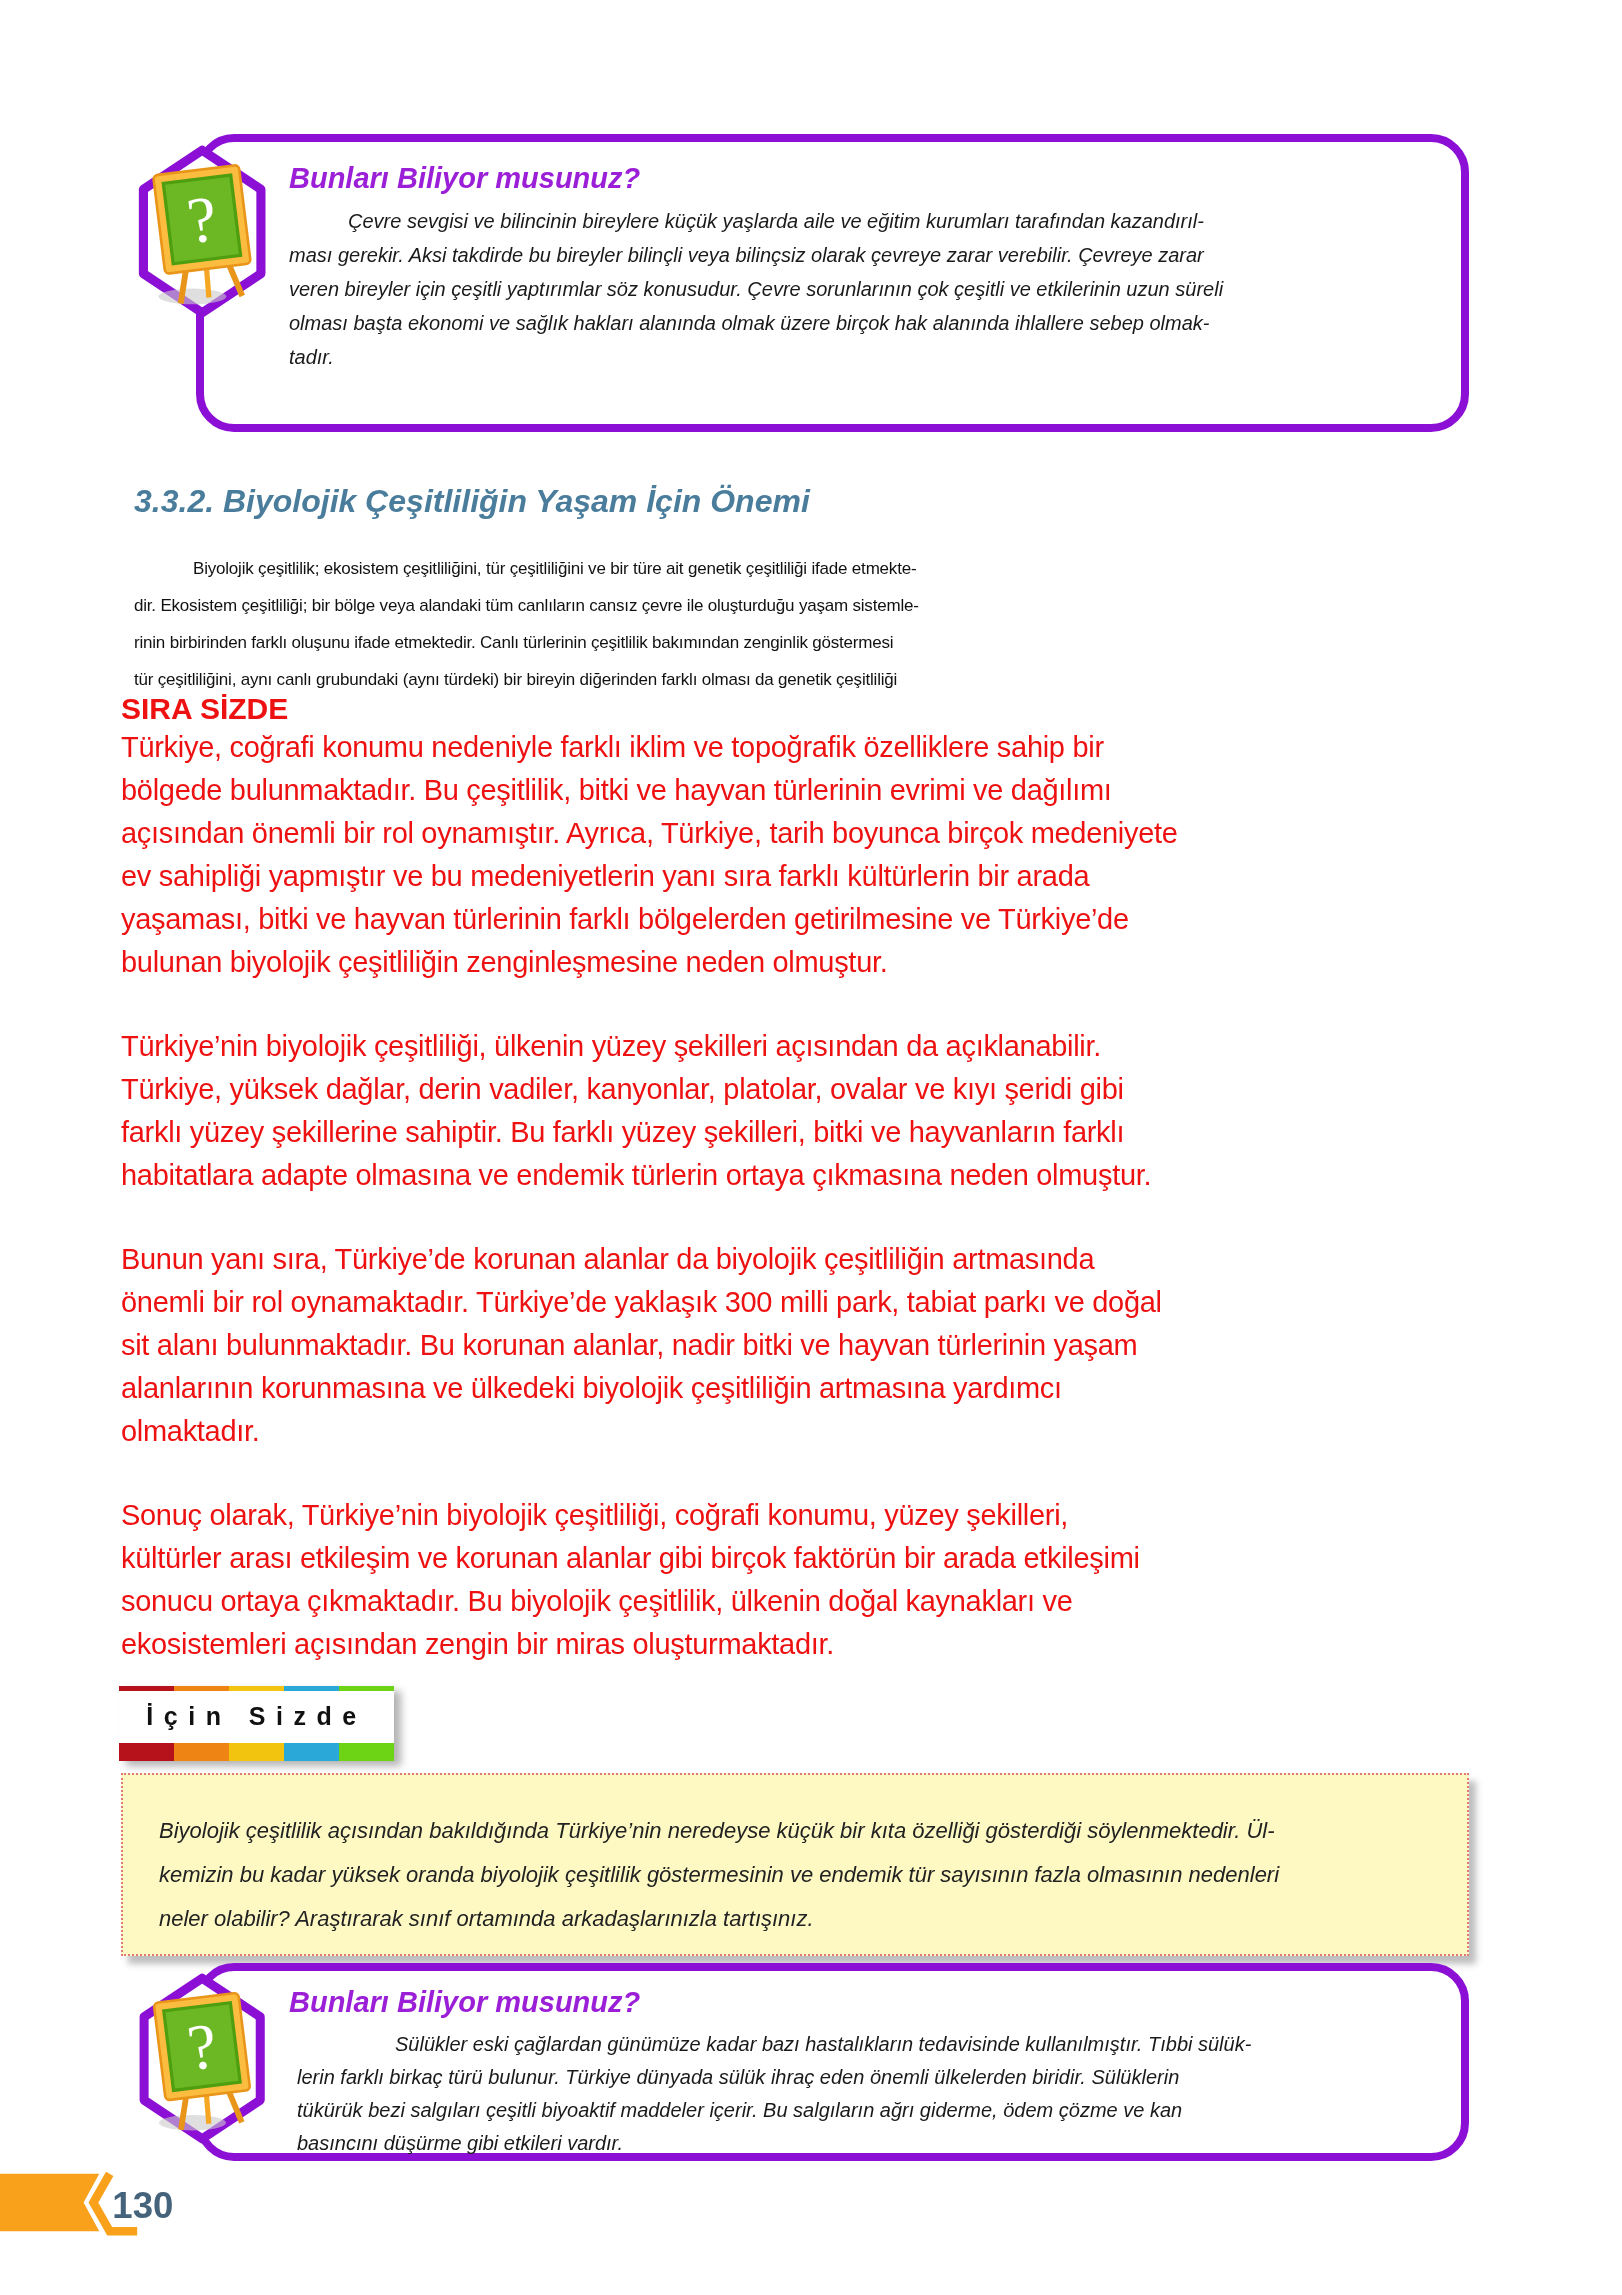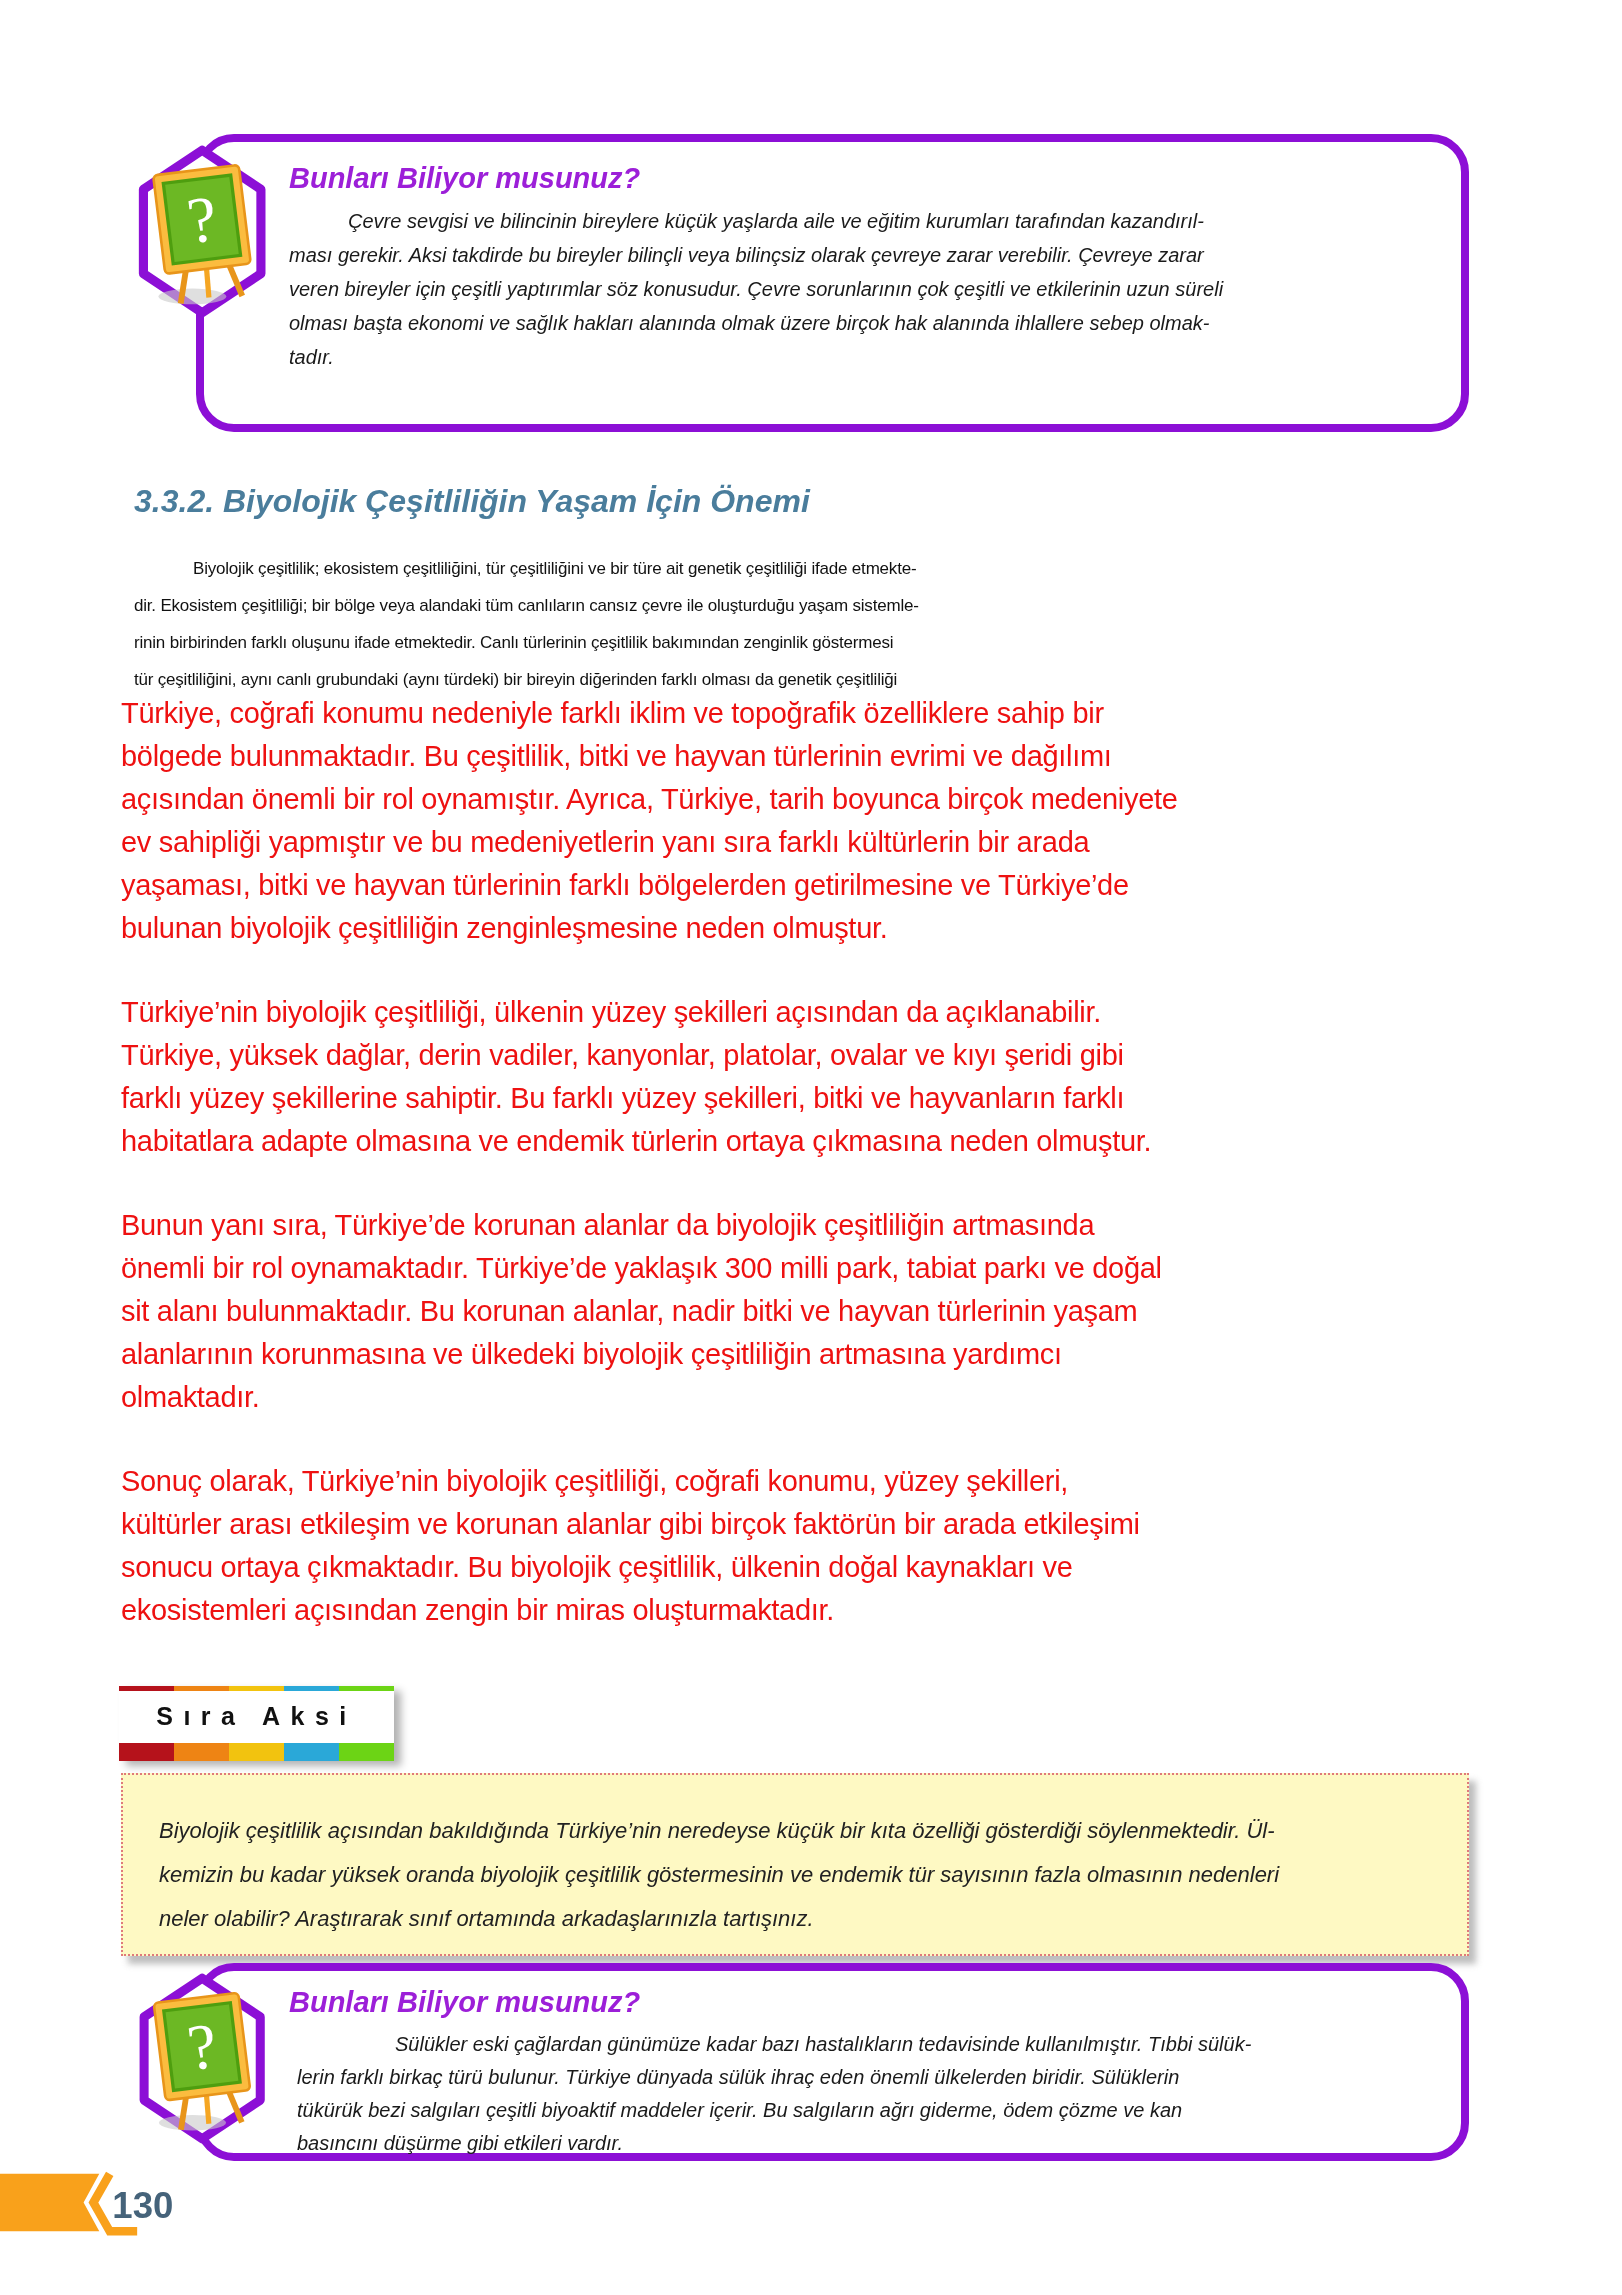--- a/index.html
+++ b/index.html
@@ -84,20 +84,21 @@
 tadır.</p>
 </section>
 
 <h3 class="section-heading">3.3.2. Biyolojik Çeşitliliğin Yaşam İçin Önemi</h3>
 <p class="body-text">Biyolojik çeşitlilik; ekosistem çeşitliliğini, tür çeşitliliğini ve bir türe ait genetik çeşitliliği ifade etmekte-
 dir. Ekosistem çeşitliliği; bir bölge veya alandaki tüm canlıların cansız çevre ile oluşturduğu yaşam sistemle-
 rinin birbirinden farklı oluşunu ifade etmektedir. Canlı türlerinin çeşitlilik bakımından zenginlik göstermesi
 tür çeşitliliğini, aynı canlı grubundaki (aynı türdeki) bir bireyin diğerinden farklı olması da genetik çeşitliliği</p>
 
 <div class="red-section">
+  <h4 class="red-heading">SIRA SİZDE</h4>
   <p>Türkiye, coğrafi konumu nedeniyle farklı iklim ve topoğrafik özelliklere sahip bir
 bölgede bulunmaktadır. Bu çeşitlilik, bitki ve hayvan türlerinin evrimi ve dağılımı
 açısından önemli bir rol oynamıştır. Ayrıca, Türkiye, tarih boyunca birçok medeniyete
 ev sahipliği yapmıştır ve bu medeniyetlerin yanı sıra farklı kültürlerin bir arada
 yaşaması, bitki ve hayvan türlerinin farklı bölgelerden getirilmesine ve Türkiye’de
 bulunan biyolojik çeşitliliğin zenginleşmesine neden olmuştur.</p>
   <p>Türkiye’nin biyolojik çeşitliliği, ülkenin yüzey şekilleri açısından da açıklanabilir.
 Türkiye, yüksek dağlar, derin vadiler, kanyonlar, platolar, ovalar ve kıyı şeridi gibi
 farklı yüzey şekillerine sahiptir. Bu farklı yüzey şekilleri, bitki ve hayvanların farklı
 habitatlara adapte olmasına ve endemik türlerin ortaya çıkmasına neden olmuştur.</p>
@@ -113,21 +114,21 @@
 </div>
 
 <div class="banner">
   <div class="rainbow thin">
       <span style="background: rgb(181, 18, 27);"></span>
       <span style="background: rgb(238, 132, 20);"></span>
       <span style="background: rgb(242, 195, 15);"></span>
       <span style="background: rgb(42, 168, 216);"></span>
       <span style="background: rgb(108, 212, 21);"></span>
     </div>
-  <div class="banner-label">Sıra Aksi</div>
+  <div class="banner-label">İçin Sizde</div>
   <div class="rainbow thick">
       <span style="background: rgb(181, 18, 27);"></span>
       <span style="background: rgb(238, 132, 20);"></span>
       <span style="background: rgb(242, 195, 15);"></span>
       <span style="background: rgb(42, 168, 216);"></span>
       <span style="background: rgb(108, 212, 21);"></span>
     </div>
 </div>
 
 <div class="activity">

